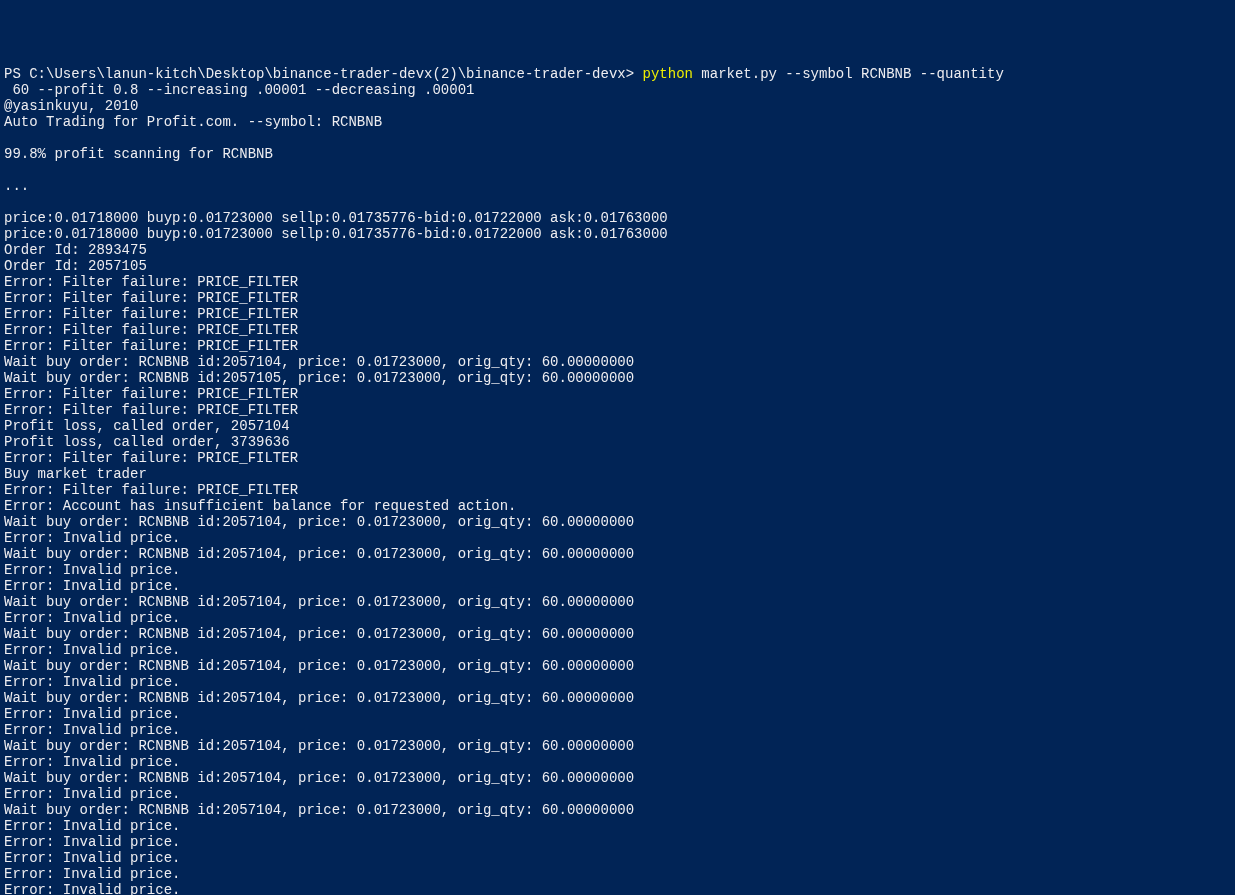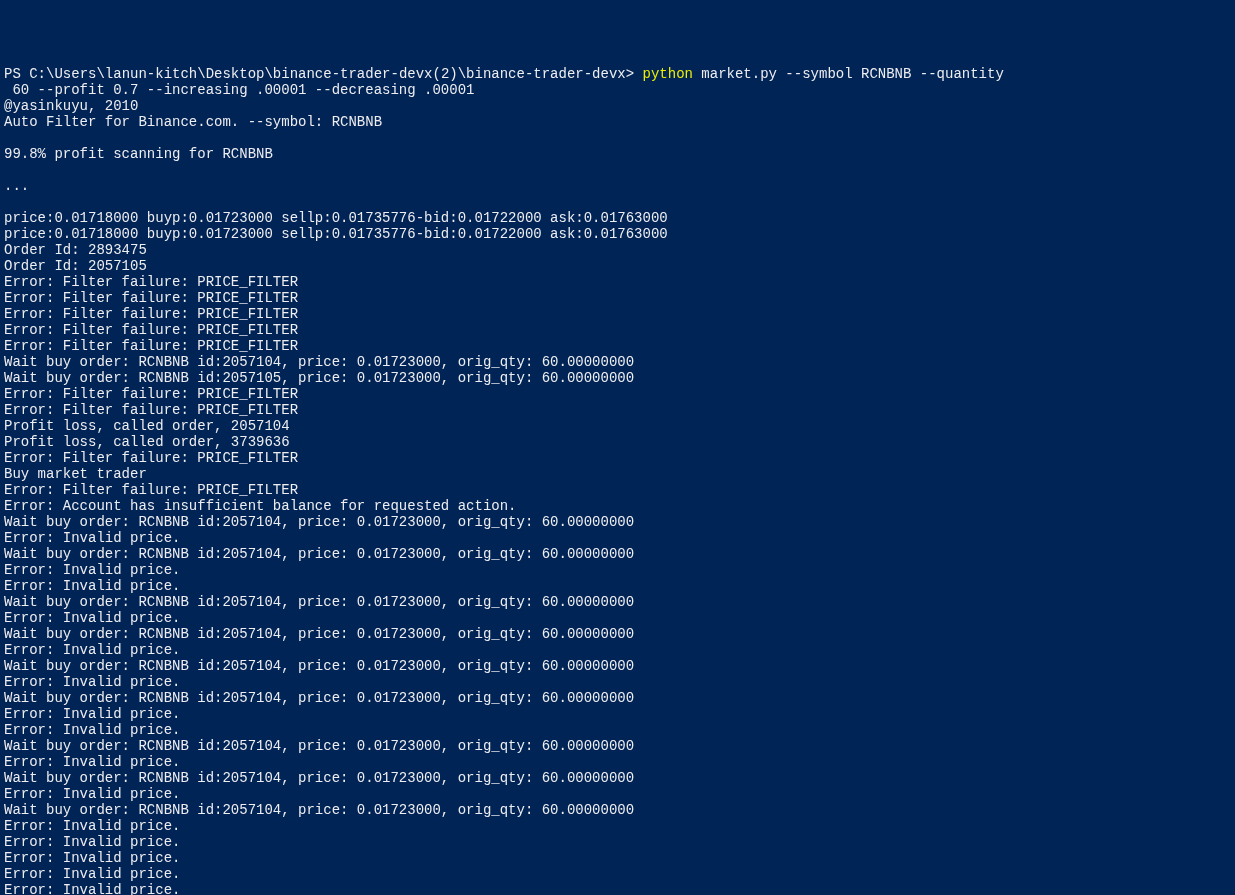--- a/index.html
+++ b/index.html
@@ -17,23 +17,23 @@
     }
     .line { white-space: pre; }
     .yellow { color: #eeee00; }
   </style>
 </head>
 <body>
 
 
 
 <div><span class="line"><span>PS </span><span>C:\Users\lanun-kitch\Desktop\binance-trader-devx(2)\binance-trader-devx</span><span>&gt; </span><span class="yellow">python</span><span> market.py --symbol RCNBNB --quantity</span></span>
-<span class="line"> 60 --profit 0.7 --increasing .00001 --decreasing .00001</span>
+<span class="line"> 60 --profit 0.8 --increasing .00001 --decreasing .00001</span>
 <div id="out"><span class="line">@yasinkuyu, 2010</span>
-<span class="line">Auto Filter for Binance.com. --symbol: RCNBNB</span>
+<span class="line">Auto Trading for Profit.com. --symbol: RCNBNB</span>
 <span class="line"></span>
 <span class="line">99.8% profit scanning for RCNBNB</span>
 <span class="line"></span>
 <span class="line">...</span>
 <span class="line"></span>
 <span class="line">price:0.01718000 buyp:0.01723000 sellp:0.01735776-bid:0.01722000 ask:0.01763000</span>
 <span class="line">price:0.01718000 buyp:0.01723000 sellp:0.01735776-bid:0.01722000 ask:0.01763000</span>
 <span class="line">Order Id: 2893475</span>
 <span class="line">Order Id: 2057105</span>
 <span class="line">Error: Filter failure: PRICE_FILTER</span>

